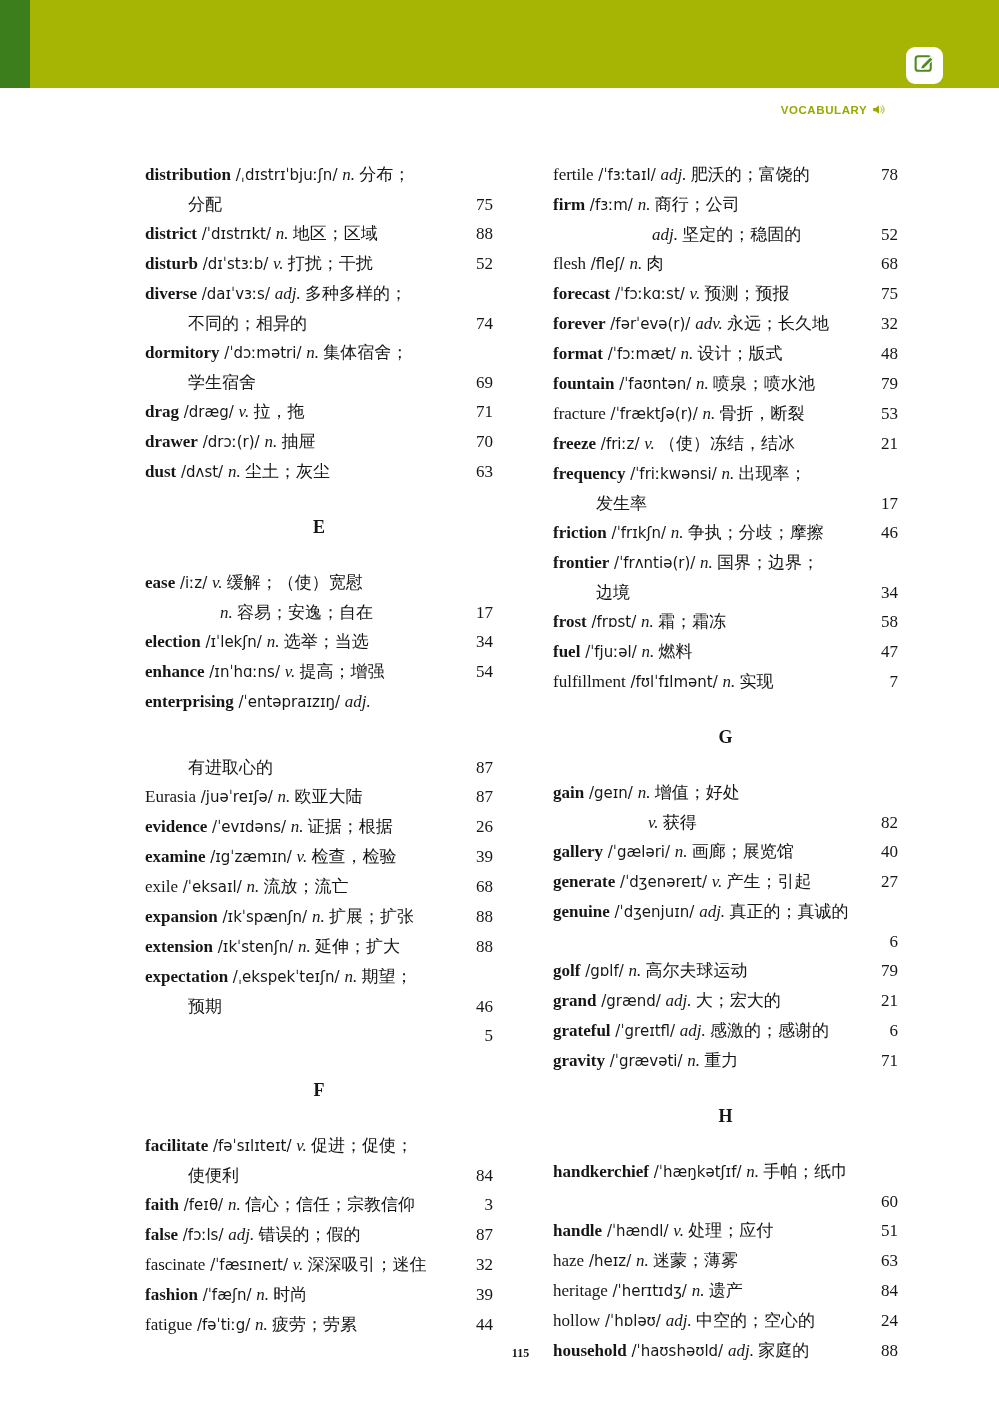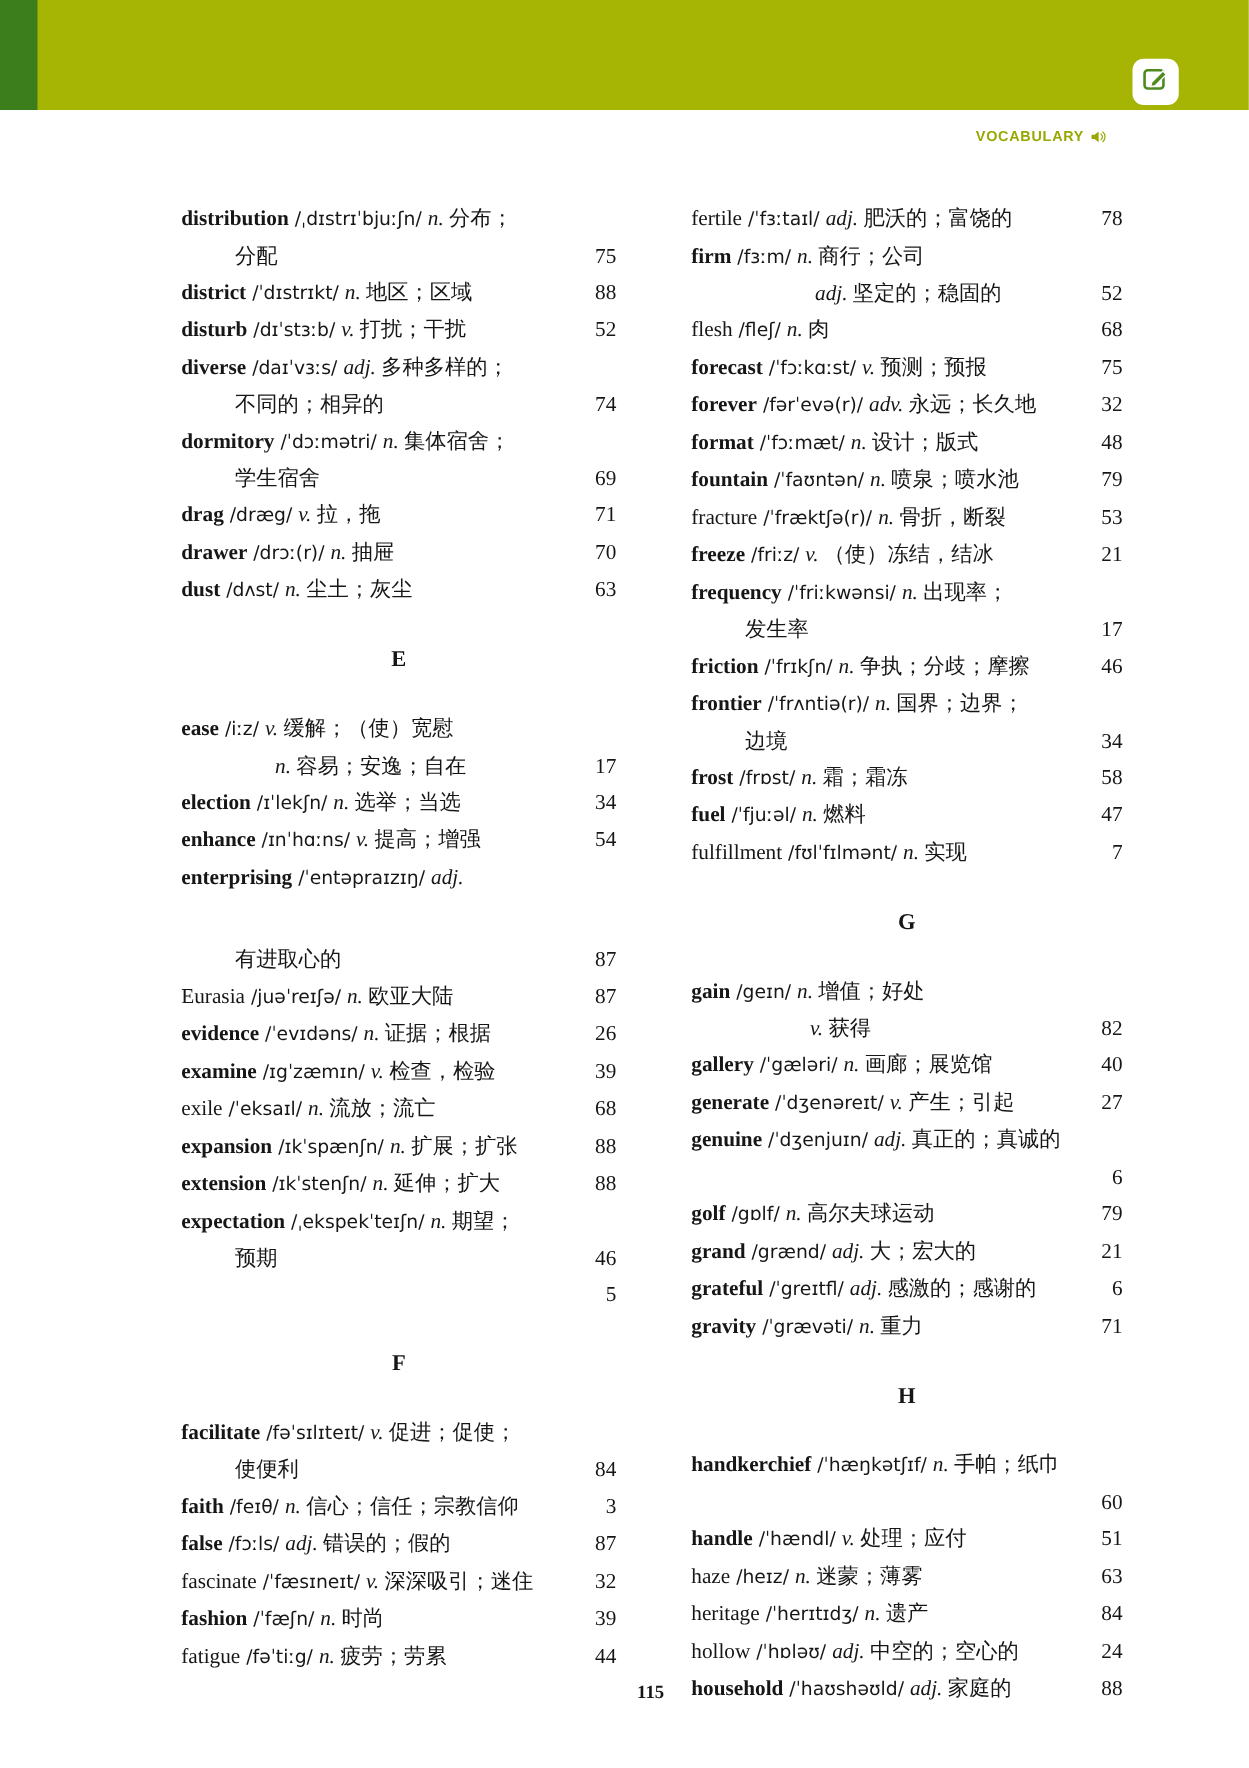--- a/index.html
+++ b/index.html
@@ -45,21 +45,21 @@
   .sg-x { font-weight:400; }
   .sg-r { font-family:"DejaVu Sans","Liberation Sans",sans-serif; font-size:15px; }
   .sg-i { font-style:italic; }
   .sg-z { }
   .section-letter {
     text-align:center; font-weight:700; font-size:18px;
     line-height:29px; margin:26px 0;
   }
   .page-number {
     position:absolute; top:1346px; left:44px; width:953px;
-    text-align:center; font-weight:700; font-size:15px;
+    text-align:center; font-weight:700; font-size:12px;
   }
 </style>
 </head>
 <body>
 
 <div class="sheet">
 
   <header class="band">
     <div class="stripe"></div>
 

